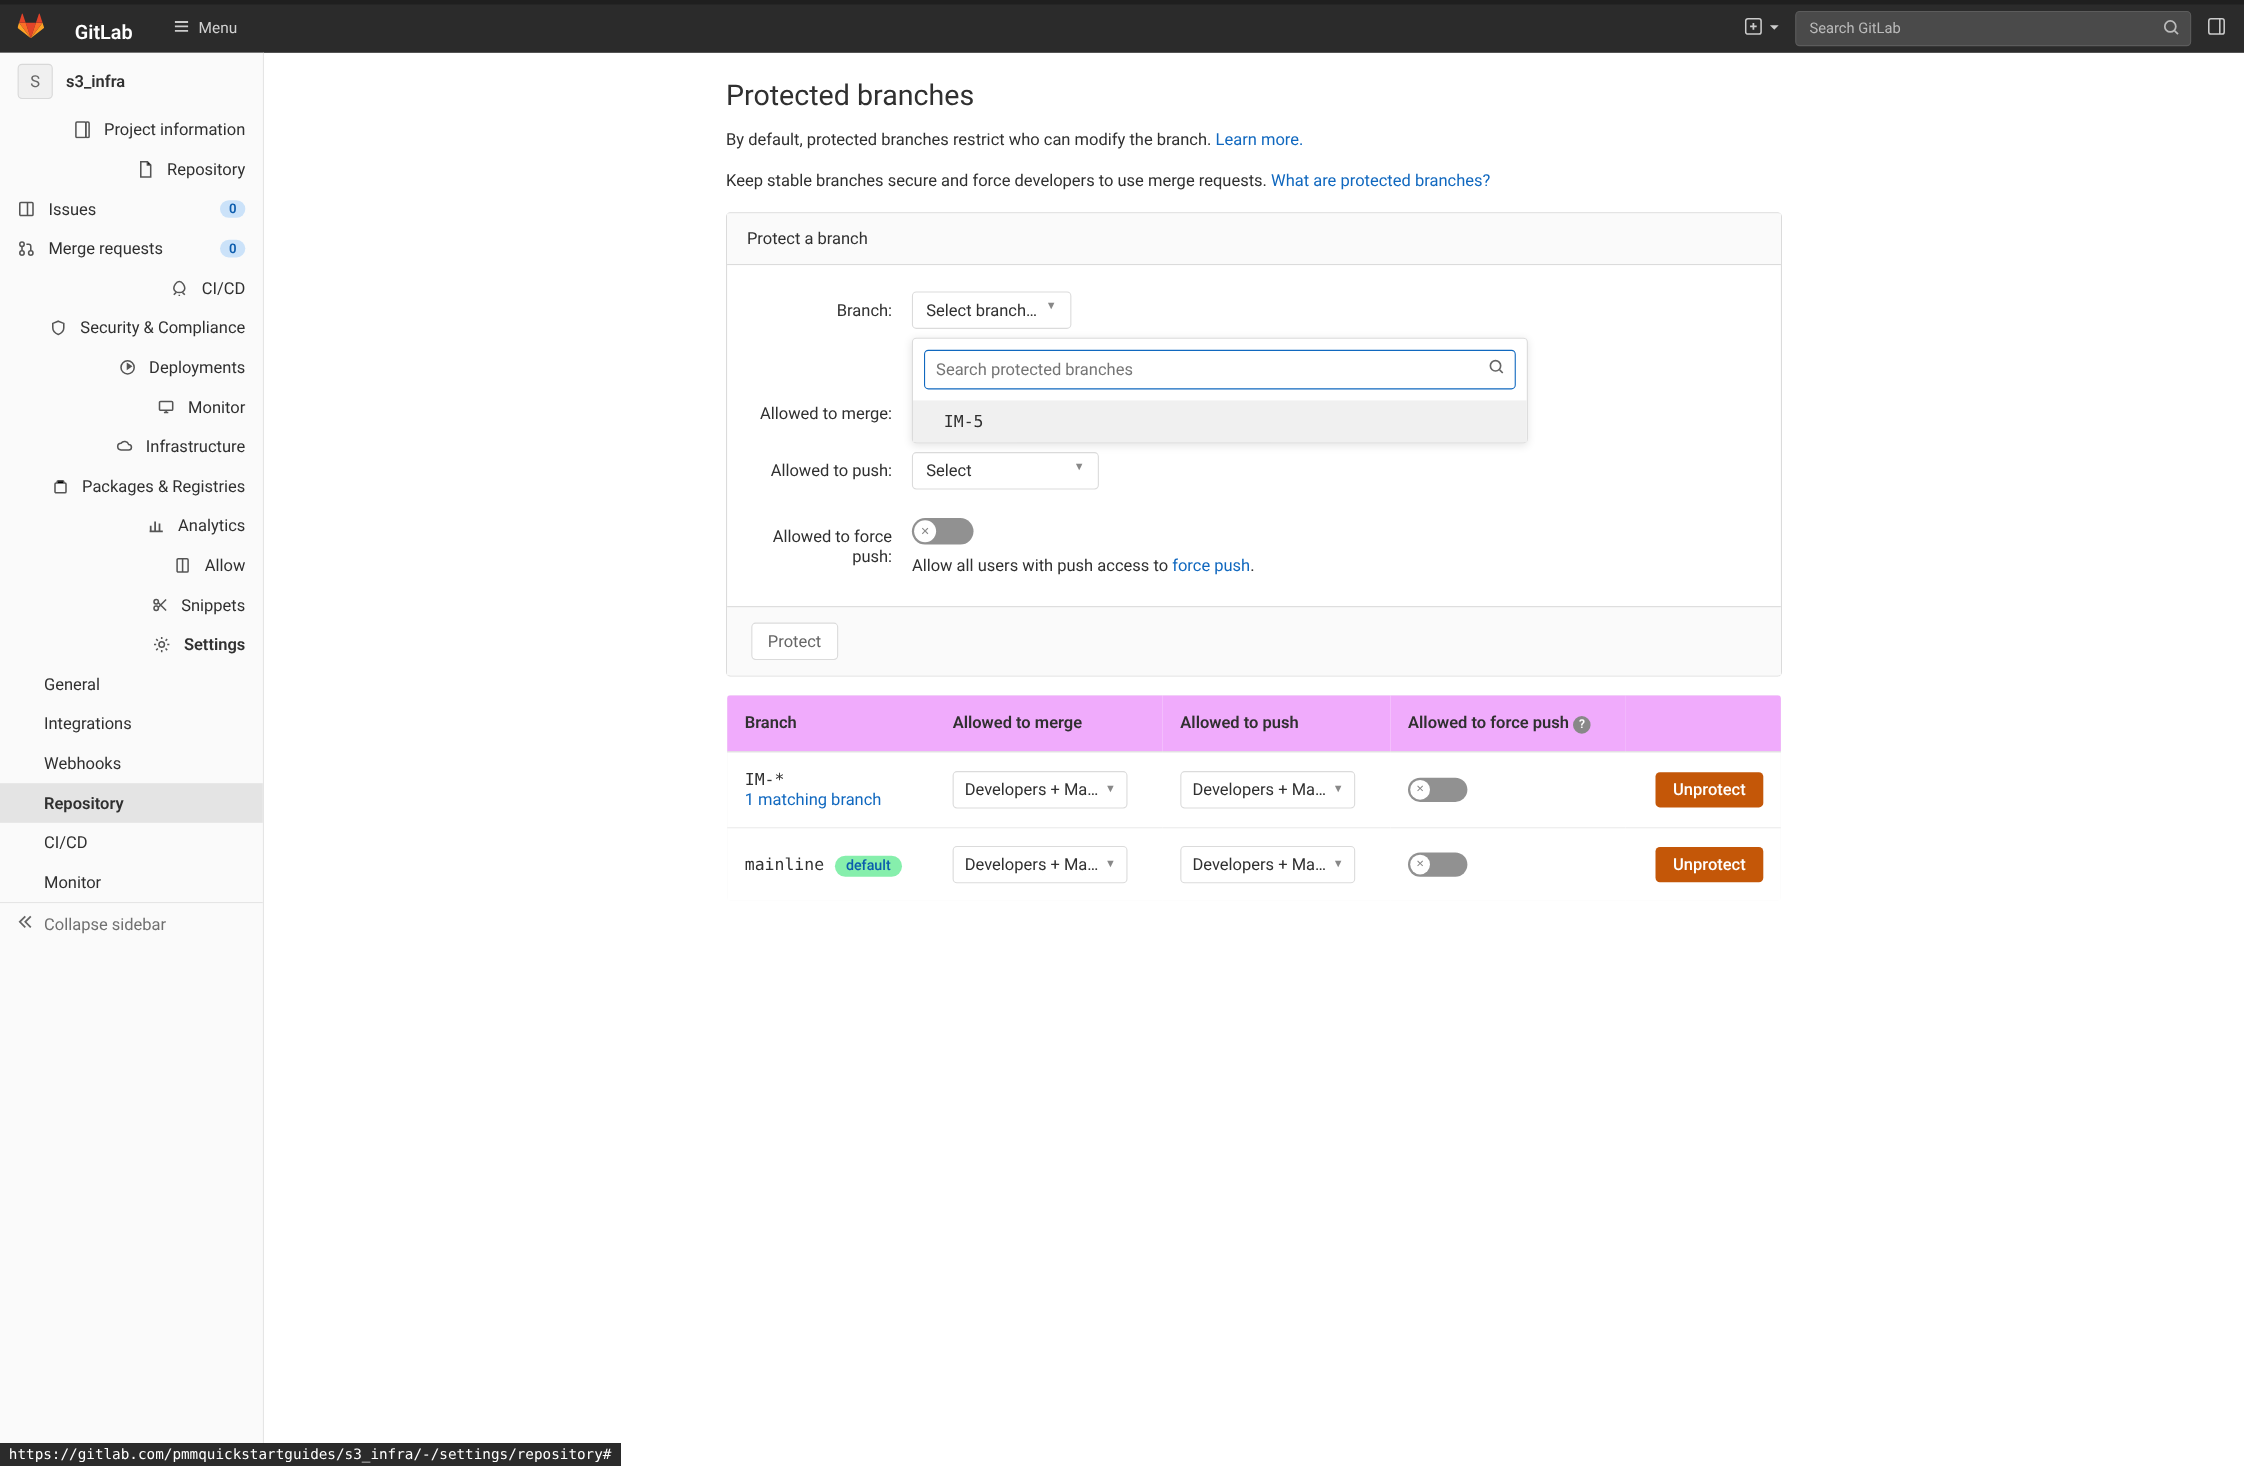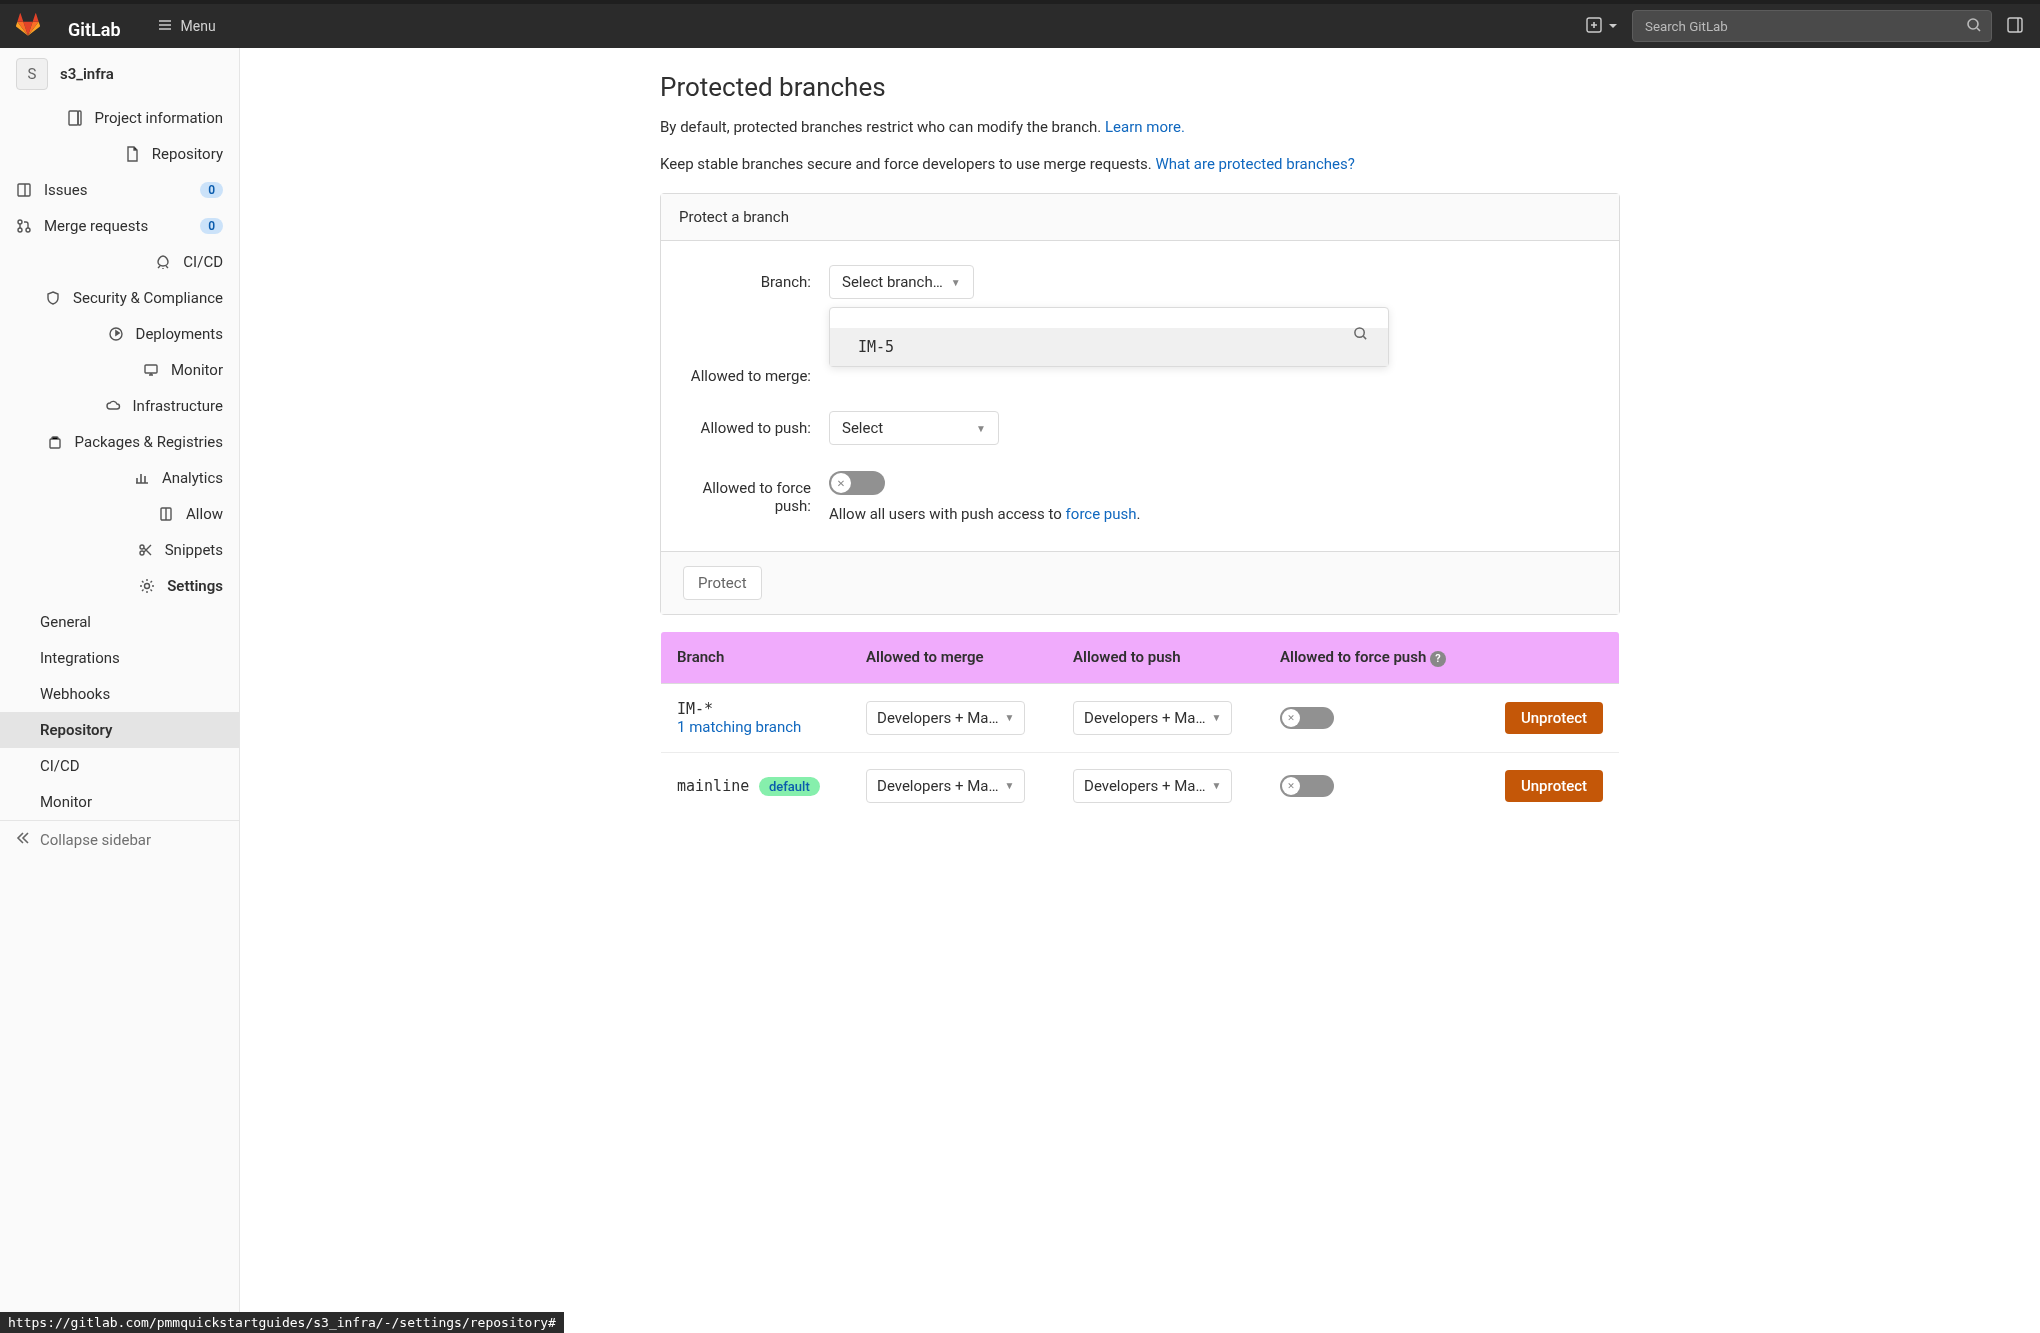--- a/index.html
+++ b/index.html
@@ -41,21 +41,21 @@
 a.link { color:#1068bf; text-decoration:none; }
 
 .panel { border:1px solid #dbdbdb; border-radius:4px; margin-top:18px; }
 .panel-head { background:#fafafa; padding: 14px 18px; border-bottom:1px solid #dbdbdb; font-size:15px; }
 .panel-body { padding: 24px 18px 28px 18px; }
 .panel-foot { background:#fafafa; padding: 14px 22px; border-top:1px solid #dbdbdb; }
 
 .form-row { display:flex; align-items:flex-start; margin-bottom: 26px; }
 .form-label { width: 150px; text-align:right; padding-right:18px; padding-top:8px; font-size:15px; color:#303030; }
 .form-control-area { flex:1; position:relative; }
-.select-btn { display:inline-flex; align-items:center; gap:8px; border:1px solid #dbdbdb; border-radius:4px; background:#fff; padding:7px 12px; font-size:15px; cursor:pointer; font-family:"SFMono-Regular",Consolas,monospace; }
+.select-btn { display:inline-flex; gap:8px; border:1px solid #dbdbdb; border-radius:4px; background:#fff; padding:7px 12px; font-size:15px; cursor:pointer; font-family:"SFMono-Regular",Consolas,monospace; }
 .select-btn.plain { font-family: inherit; min-width: 170px; justify-content:space-between;}
 .select-btn .caret { color:#888; font-size:10px; }
 
 .dropdown-pop { position:absolute; top:42px; left:0; width:560px; background:#fff; border:1px solid #dbdbdb; border-radius:4px; box-shadow:0 2px 8px rgba(0,0,0,0.1); z-index:10; }
 .dropdown-pop .search-box { padding:10px; }
 .dropdown-pop input { width:100%; border:1px solid #1068bf; border-radius:4px; padding:8px 34px 8px 10px; font-size:15px; outline:none; }
 .dropdown-pop .search-box { position:relative; }
 .dropdown-pop .search-box .mag { position:absolute; right:20px; top:18px; color:#666; }
 .drop-item { padding:10px 28px; font-family:"SFMono-Regular",Consolas,monospace; font-size:15px; background:#f0f0f0; cursor:pointer; }
 
@@ -305,20 +305,21 @@
         <div class="panel-body">
           <div class="form-row">
             <div class="form-label">Branch:</div>
             <div class="form-control-area">
               <div class="select-btn">
                 <span>Select branch…</span>
                 <span class="caret">▼</span>
               </div>
               <div class="dropdown-pop">
                 <div class="search-box">
+                  <input placeholder="Search protected branches" style="">
                   <span class="mag"><svg width="15" height="15" viewBox="0 0 16 16">
                         <circle cx="7" cy="7" r="5" fill="none" stroke="#666" stroke-width="1.6"></circle>
                         <path stroke="#666" stroke-width="1.6" d="M11 11l3 3"></path>
                       </svg></span>
                 </div>
                 <div class="drop-item">IM-5</div>
               </div>
             </div>
           </div>
           <div class="form-row" style="margin-top:60px;">

